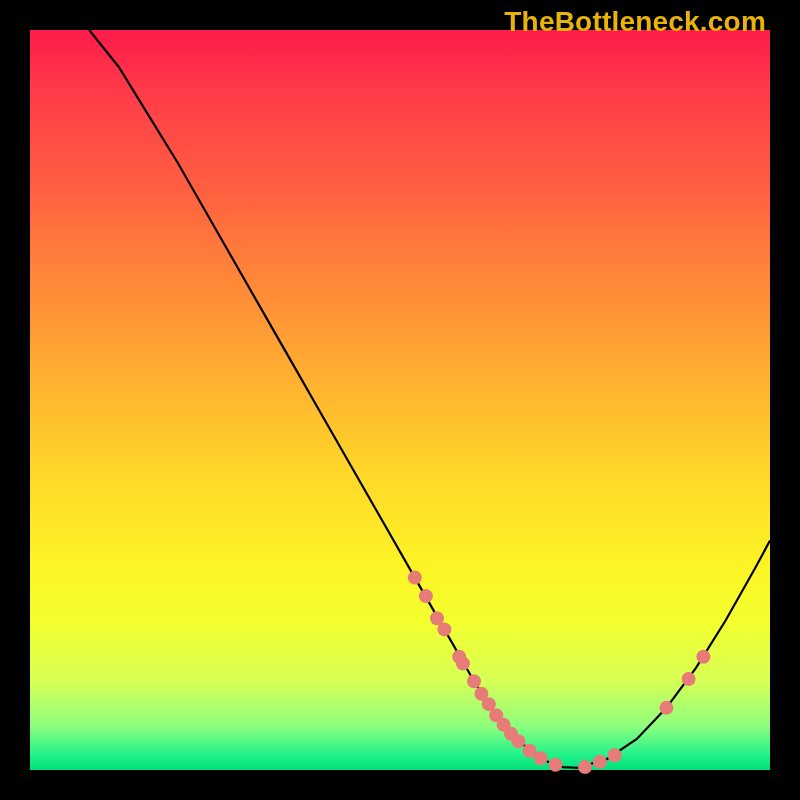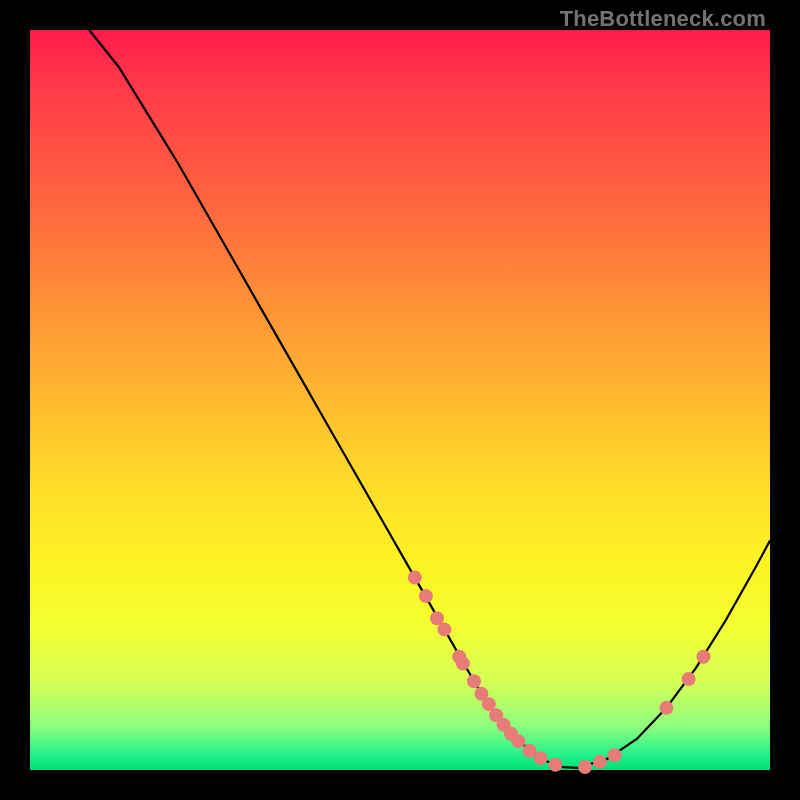--- a/index.html
+++ b/index.html
@@ -29,22 +29,22 @@
       #d6ff55 88%,
       #8fff7d 94%,
       #21f18a 98%,
       #00e078 100%
     );
   }
   .watermark {
     position: absolute;
     top: 6px;
     right: 34px;
-    color: #737373;
-    font-size: 22px;
+    color: #eab308;
+    font-size: 28px;
     font-weight: 600;
     letter-spacing: 0.2px;
     user-select: none;
   }
   svg.plot {
     position: absolute;
     left: 0;
     top: 0;
     width: 740px;
     height: 740px;

